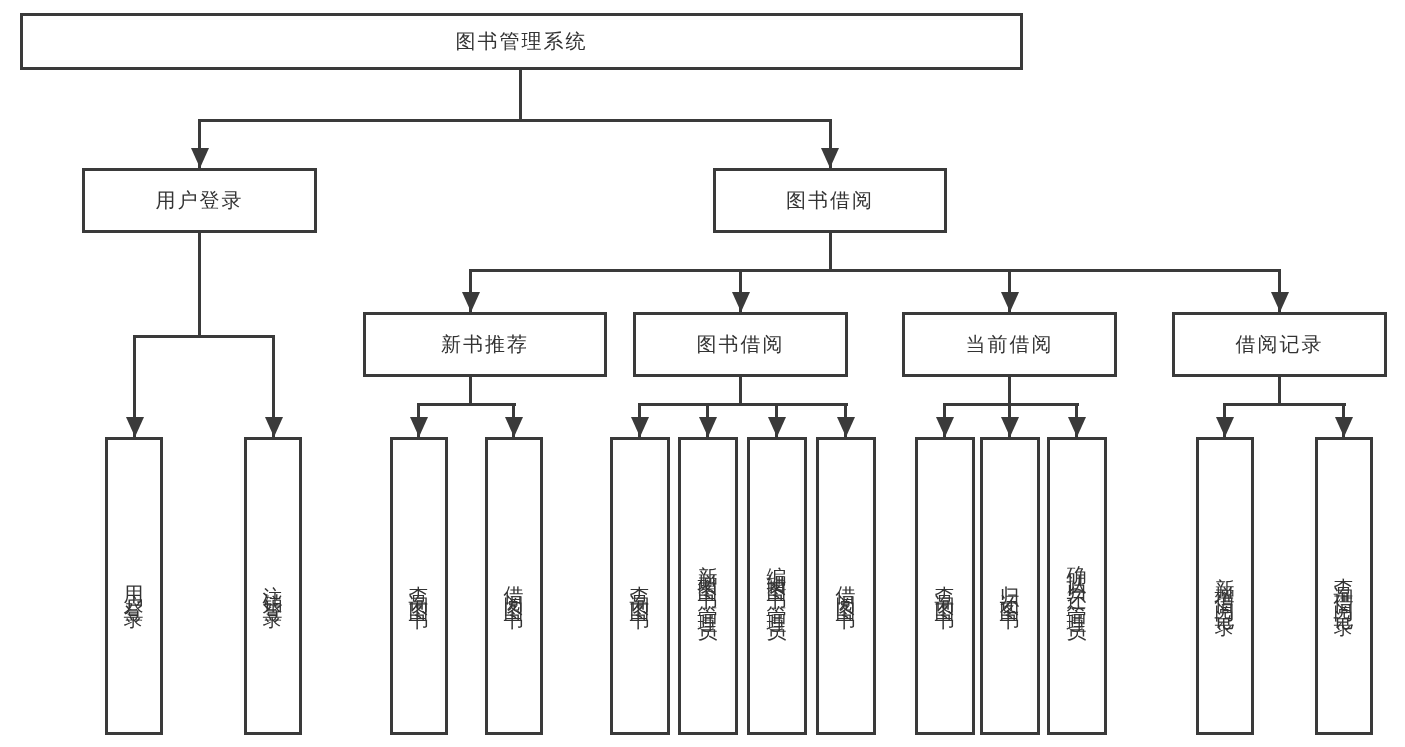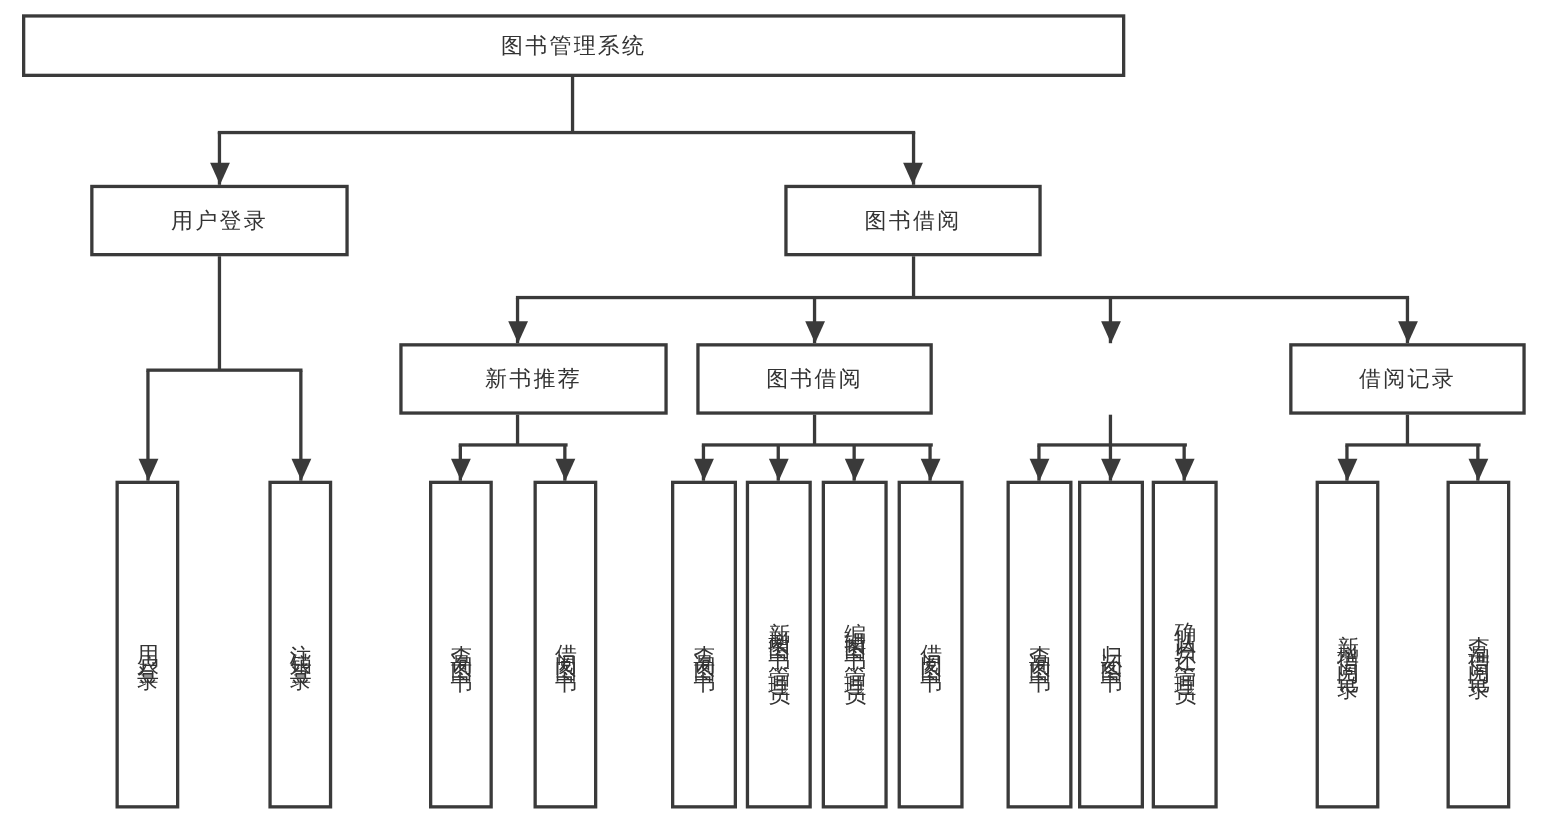--- a/index.html
+++ b/index.html
@@ -50,20 +50,23 @@
   </div>
 
   <div class="node h" style="left:363px;top:312px;width:244px;height:65px">
     <span>新书推荐</span>
   </div>
 
   <div class="node h" style="left:633px;top:312px;width:215px;height:65px">
     <span>图书借阅</span>
   </div>
 
+  <div class="node h" style="left:902px;top:312px;width:215px;height:65px">
+    <span>当前借阅</span>
+  </div>
 
   <div class="node h" style="left:1172px;top:312px;width:215px;height:65px">
     <span>借阅记录</span>
   </div>
 
   <div class="node v" style="left:105px;top:437px;width:58px;height:298px">
     <span>用户登录</span>
   </div>
   <div class="node v" style="left:244px;top:437px;width:58px;height:298px">
     <span>注销登录</span>

